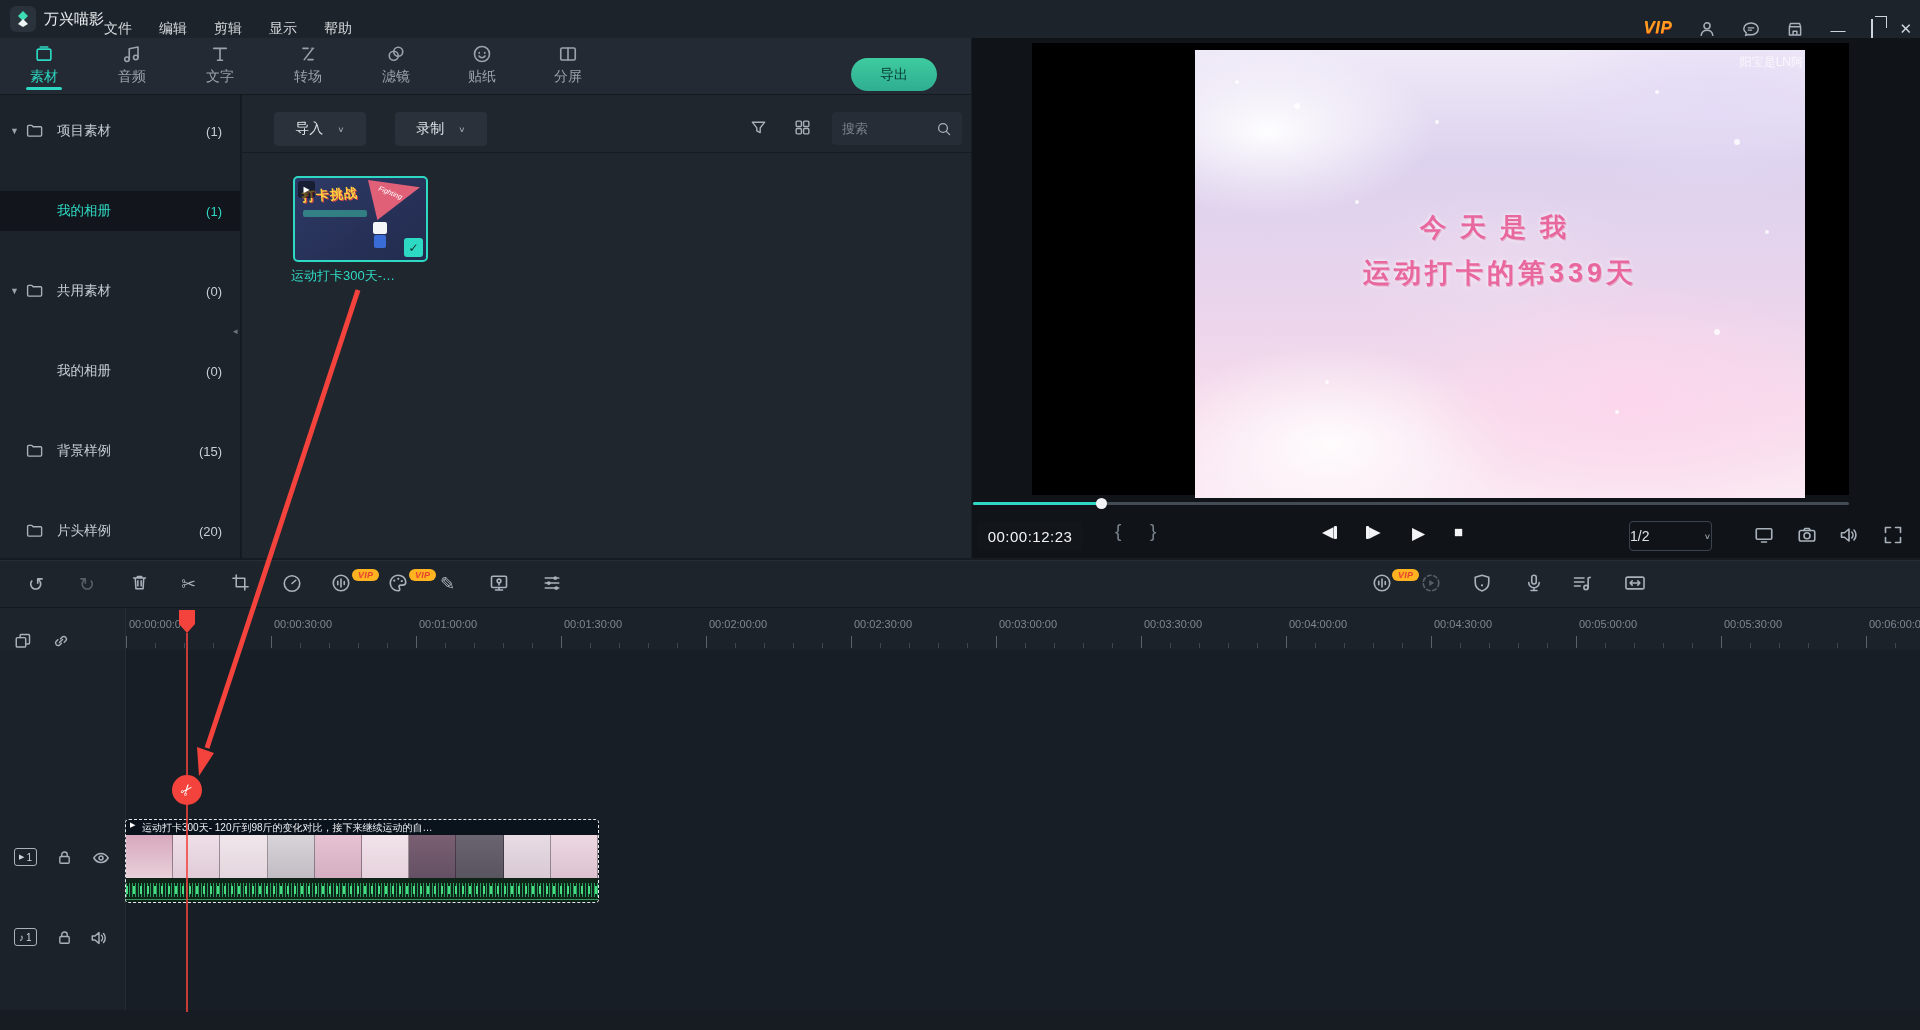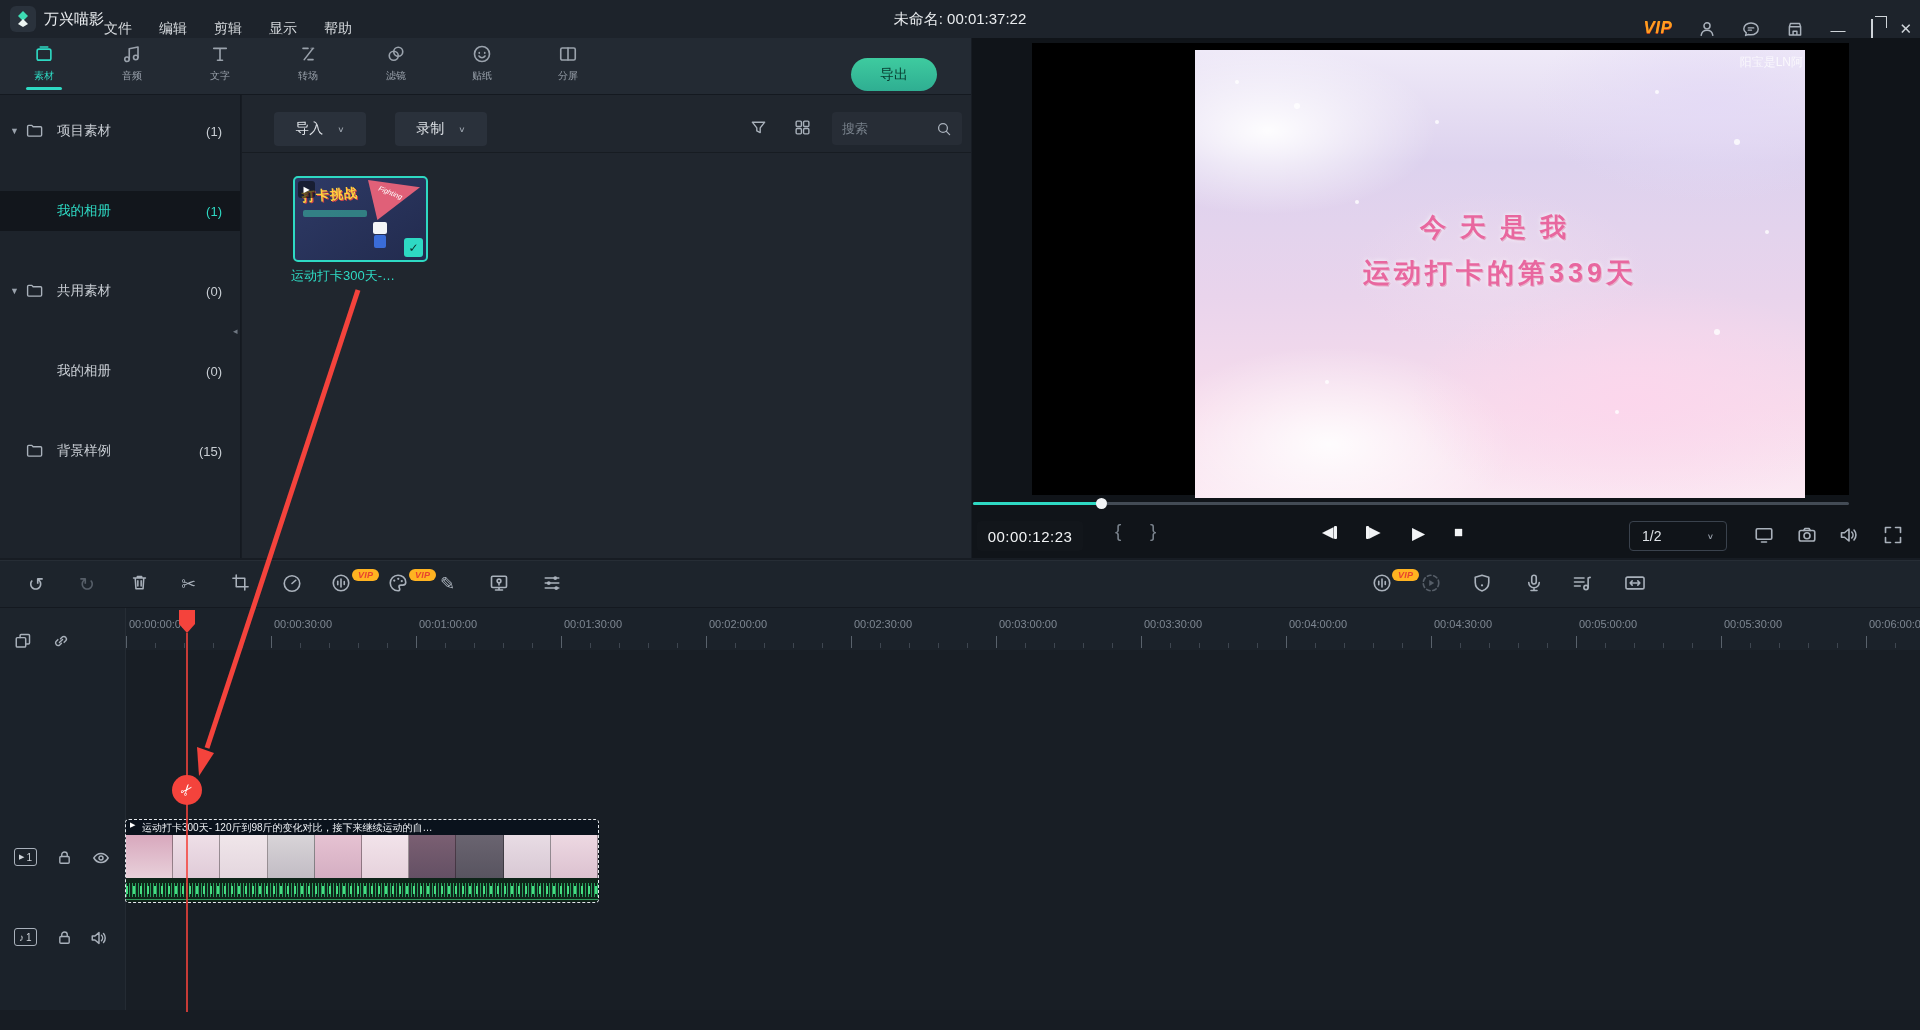--- a/index.html
+++ b/index.html
@@ -21,21 +21,21 @@
   #menus { left:104px; top:0; height:38px; gap:27px; font-size:14px; color:#d6dade; }
   #doc-title { left:760px; top:0; width:400px; height:38px; display:flex; align-items:center; justify-content:center; font-size:15px; color:#e8ebee; }
   #tb-right { right:8px; top:0; height:38px; gap:26px; }
   .vip-text { font-style:italic; font-weight:bold; font-size:17px; color:#ff9e1f; text-shadow:0 1px 0 #c4431f; letter-spacing:.5px; }
   .winbtn { font-size:15px; color:#cfd4d9; }
   .restore-box { width:11px; height:11px; border:1.3px solid #cfd4d9; position:relative; }
   .restore-box::before { content:""; position:absolute; left:2.5px; top:-4.5px; width:11px; height:11px; border:1.3px solid #cfd4d9; border-left:none; border-bottom:none; }
 
   
   #panel-top { left:0; top:38px; width:971px; height:57px; background:#232a33; border-bottom:1px solid #141920; }
-  .ptab { position:absolute; top:6px; width:72px; display:flex; flex-direction:column; align-items:center; gap:5px; font-size:10px; color:#9aa2ac; }
+  .ptab { position:absolute; top:6px; width:72px; display:flex; flex-direction:column; align-items:center; gap:5px; font-size:14px; color:#9aa2ac; }
   .ptab .tlabel { line-height:14px; }
   .ptab.active { color:#2ed9c3; }
   .ptab.active::after { content:""; position:absolute; left:18px; right:18px; bottom:-7px; height:3px; border-radius:2px; background:#2ed9c3; }
   #export-btn { left:851px; top:58px; width:86px; height:33px; border-radius:17px; background:linear-gradient(180deg,#3ecb9f,#2fae92); color:#073a2e; font-size:14px; display:flex; align-items:center; justify-content:center; }
 
   
   #sidebar { left:0; top:95px; width:241px; height:463px; background:#1d232b; border-right:1px solid #141920; }
   .srow { position:relative; height:40px; display:flex; align-items:center; font-size:13.5px; color:#c9ced4; }
   .srow.sel { background:#12161c; color:#2ed9c3; }
   .srow .arr { position:absolute; left:10px; font-size:9px; color:#9aa2ac; }
@@ -88,21 +88,21 @@
   #progress { position:absolute; left:1px; top:463px; width:877px; height:6px; }
   #progress .trail { position:absolute; left:0; top:1px; width:876px; height:3px; background:#434b55; border-radius:2px; }
   #progress .done { position:absolute; left:0; top:1px; width:129px; height:3px; background:#2ed9c3; border-radius:2px; }
   #progress .knob { position:absolute; left:123px; top:-3px; width:11px; height:11px; border-radius:50%; background:#f2f4f6; }
 
   #pv-controls { position:absolute; left:0; top:482px; width:948px; height:38px; }
   #timecode { position:absolute; left:5px; top:1px; width:106px; height:30px; background:#12161b; border-radius:4px; color:#f2f4f6; font-size:15px; display:flex; align-items:center; justify-content:center; letter-spacing:.5px; }
   .markbtn { position:absolute; top:0; font-size:19px; color:#79828c; }
   .transport { position:absolute; top:3px; color:#f2f4f6; font-size:15px; display:flex; align-items:center; }
   .tp-bar { width:3px; height:13px; background:#f2f4f6; border-radius:1px; }
-  #page-dd { position:absolute; left:657px; top:1px; width:98px; height:30px; border:1px solid #3a424d; border-radius:4px; display:flex; align-items:center; justify-content:space-between; padding:0 12px; font-size:14px; color:#dfe3e8; }
+  #page-dd { position:absolute; left:657px; top:1px; width:83px; height:30px; border:1px solid #3a424d; border-radius:4px; display:flex; align-items:center; justify-content:space-between; padding:0 0; font-size:14px; color:#dfe3e8; }
   .pv-ic { position:absolute; top:5px; }
 
   
   #tl-toolbar { left:0; top:560px; width:1920px; height:48px; background:#1d242c; border-top:1px solid #262d35; border-bottom:1px solid #141920; }
   .tbi { position:absolute; top:12px; }
   .vip-pill { position:absolute; background:#ffb321; color:#e8432f; font-size:9px; font-weight:bold; font-style:italic; border-radius:8px; padding:1px 6px; letter-spacing:.3px; }
 
   
   #ruler { left:0; top:608px; width:1920px; height:42px; background:#1b222a; }
   .rlabel { position:absolute; top:10px; font-size:11px; color:#7e8792; white-space:nowrap; }
@@ -144,21 +144,20 @@
       </svg>
     </div>
     <div id="appname" class="abs">万兴喵影</div>
     <div id="menus" class="abs row">
       <span>文件</span>
       <span>编辑</span>
       <span>剪辑</span>
       <span>显示</span>
       <span>帮助</span>
     </div>
-    <div id="doc-title" class="abs">未命名: 00:01:37:22</div>
     <div id="tb-right" class="abs row">
       <span class="vip-text">VIP</span>
       <span class="ic">
         <svg class="icon" width="18" height="18" viewBox="0 0 16 16">
             <circle cx="8" cy="5.2" r="2.7"></circle>
             <path d="M2.8 13.6c.5-3 2.4-4.4 5.2-4.4s4.7 1.4 5.2 4.4"></path>
           </svg>
       </span>
       <span class="ic">
         <svg class="icon" width="18" height="18" viewBox="0 0 16 16">
@@ -260,20 +259,29 @@
       <span class="scount">(0)</span>
     </div>
     <div class="srow" style="top:176px">
       <span class="fold ic">
           <svg class="icon" width="17" height="15" viewBox="0 0 16 14">
             <path d="M1.5 3.2c0-.6.4-1 1-1h3l1.2 1.3h7c.6 0 1 .4 1 1v6.8c0 .6-.4 1-1 1h-11.2c-.6 0-1-.4-1-1z"></path>
           </svg>
         </span>
       <span class="slabel">背景样例</span>
       <span class="scount">(15)</span>
+    </div>
+    <div class="srow" style="top:216px">
+      <span class="fold ic">
+          <svg class="icon" width="17" height="15" viewBox="0 0 16 14">
+            <path d="M1.5 3.2c0-.6.4-1 1-1h3l1.2 1.3h7c.6 0 1 .4 1 1v6.8c0 .6-.4 1-1 1h-11.2c-.6 0-1-.4-1-1z"></path>
+          </svg>
+        </span>
+      <span class="slabel">片头样例</span>
+      <span class="scount">(20)</span>
     </div>
     <div id="sb-bottom" class="abs row" style="gap:26px; padding-left:16px">
       <span class="ic">
           <svg class="icon" width="20" height="17" viewBox="0 0 16 14">
             <path d="M1.5 3.2c0-.6.4-1 1-1h3l1.2 1.3h7c.6 0 1 .4 1 1v6.8c0 .6-.4 1-1 1h-11.2c-.6 0-1-.4-1-1z"></path>
             <path d="M8 6.3v3M6.5 7.8h3"></path>
           </svg>
         </span>
       <span class="dim">
           <svg class="icon" width="20" height="17" viewBox="0 0 16 14">

